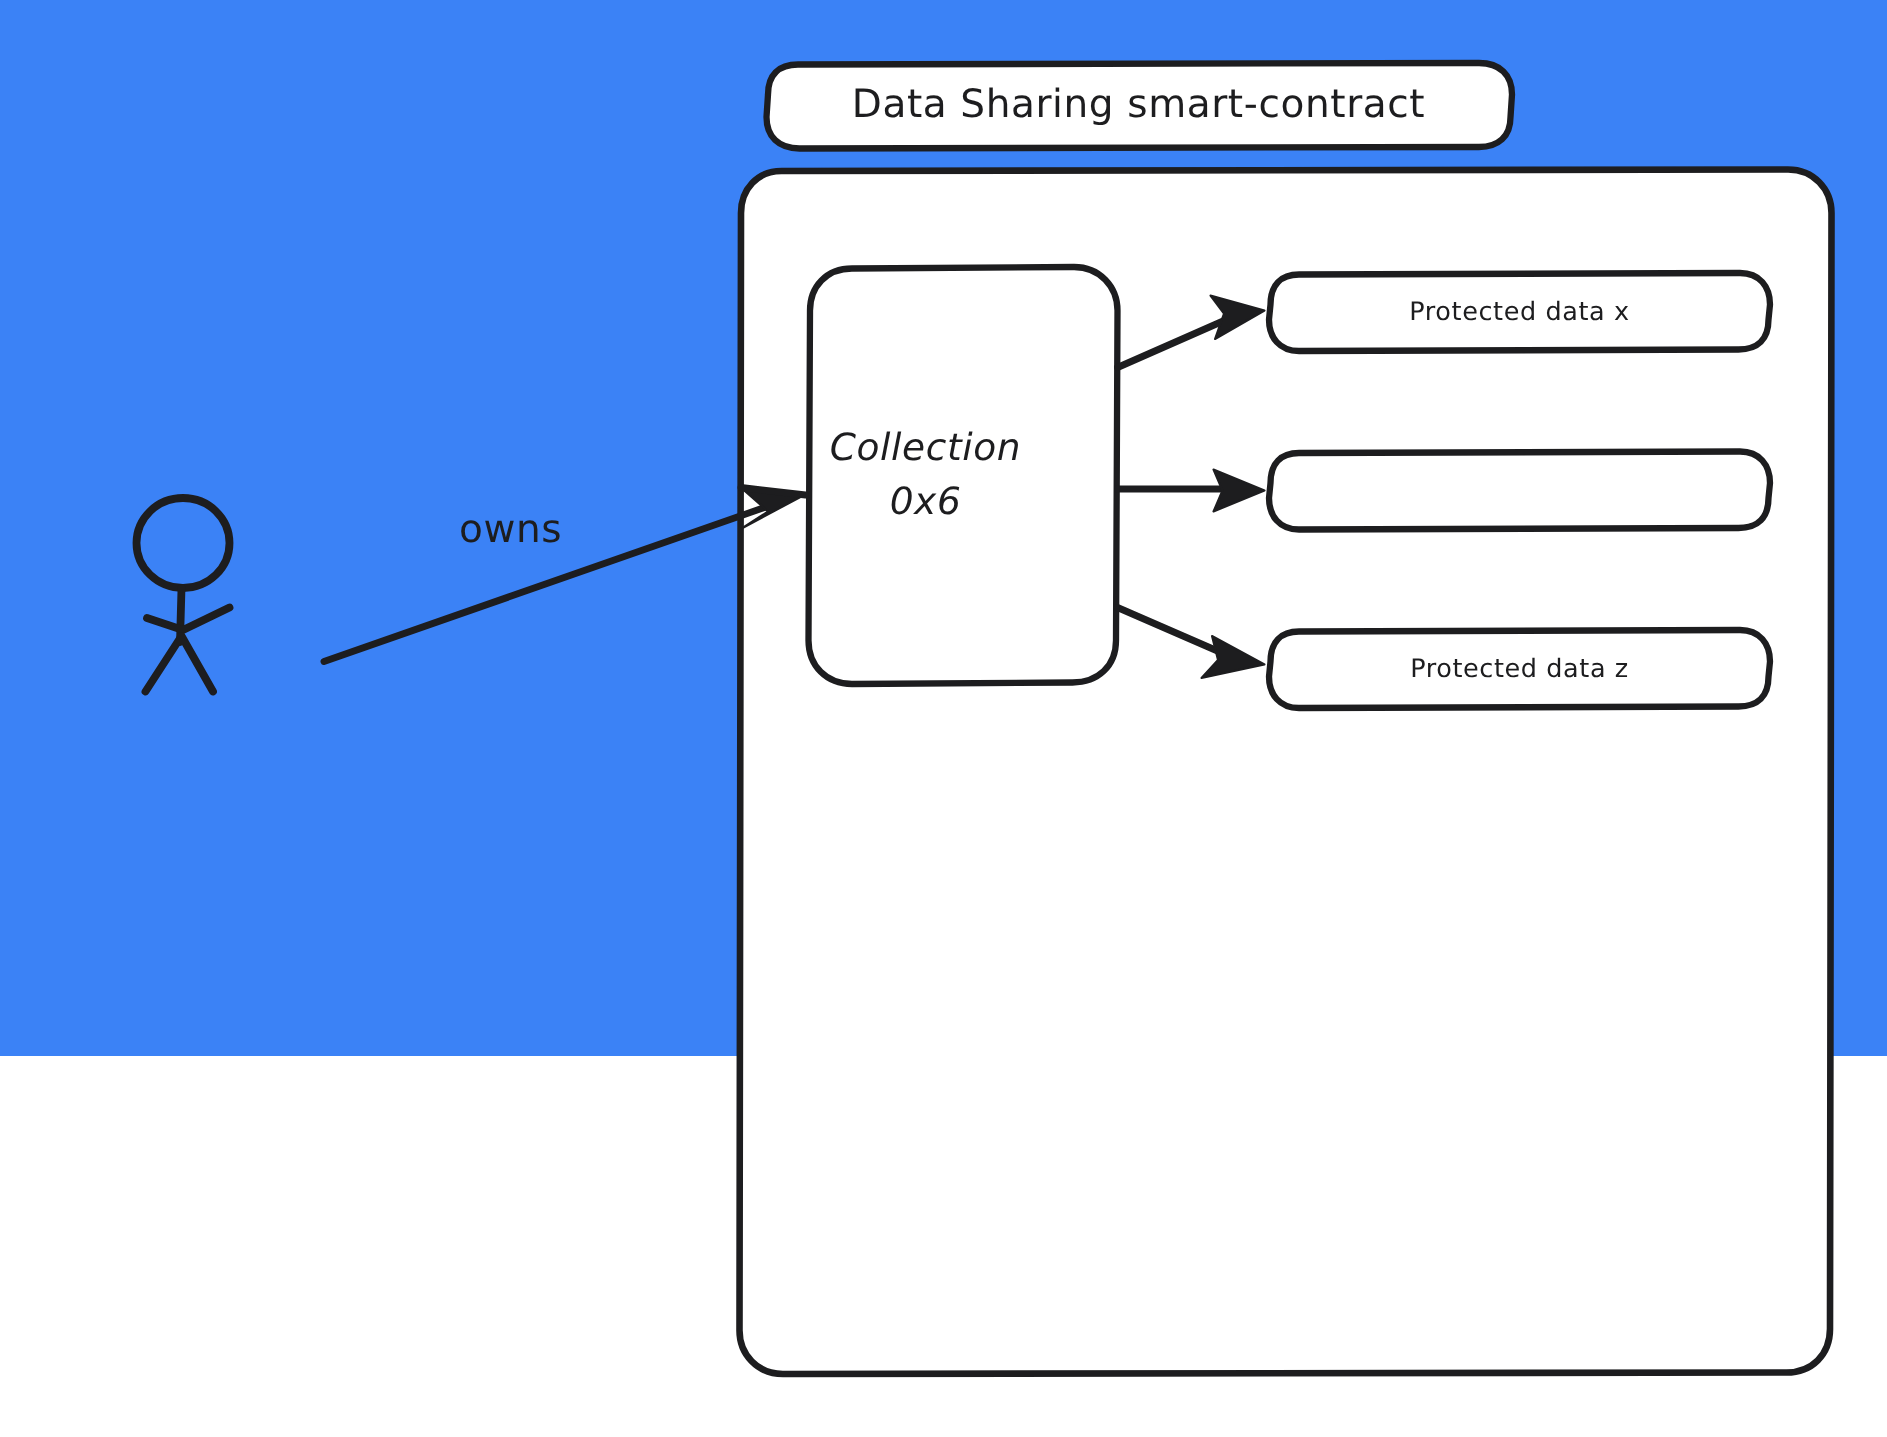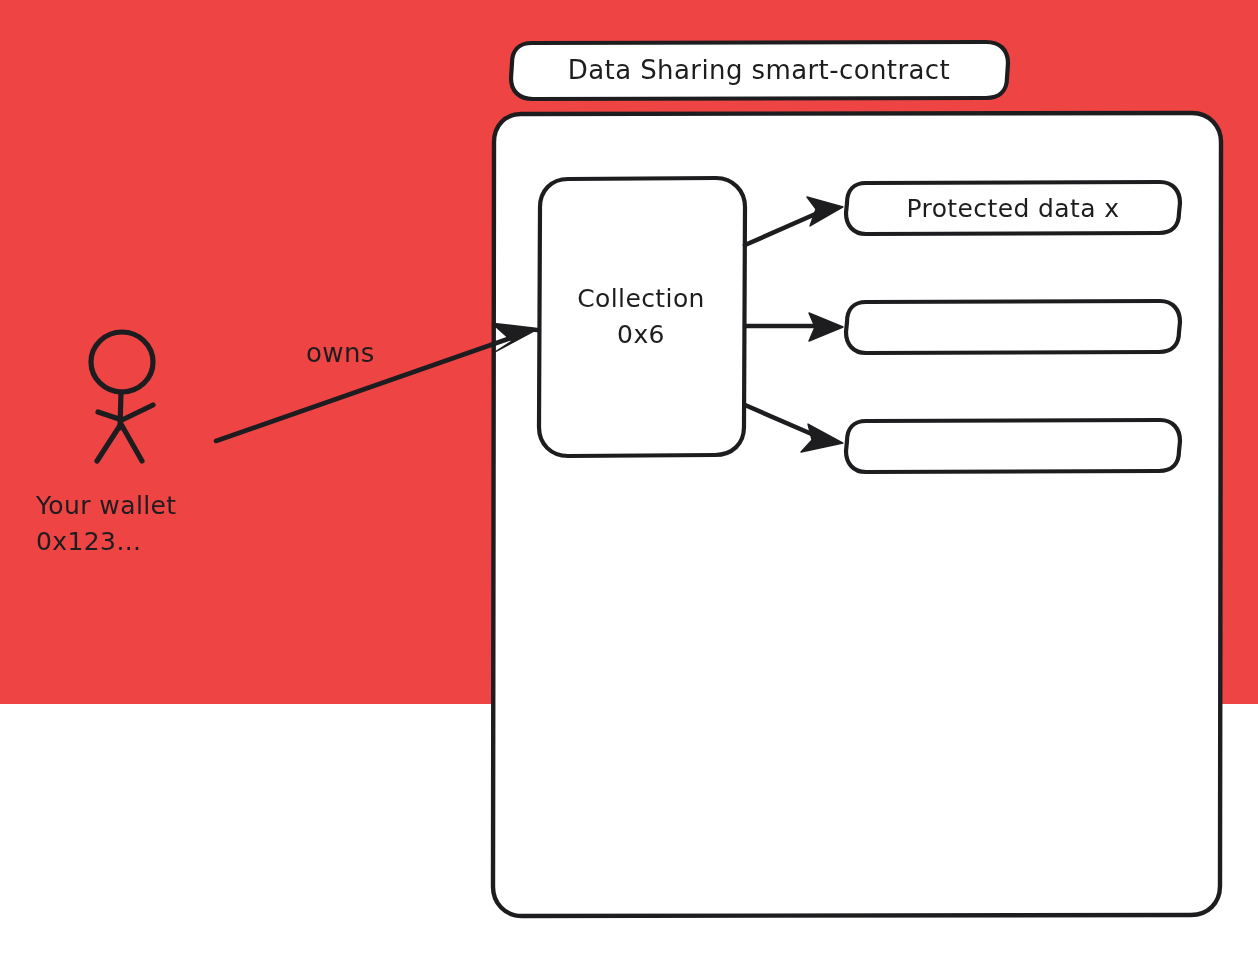--- a/index.html
+++ b/index.html
@@ -10,21 +10,21 @@
   body {
     width: 1258px;
     height: 958px;
     overflow: hidden;
     font-family: "DejaVu Sans", sans-serif;
   }
   #diagram-root {
     position: relative;
     width: 1258px;
     height: 704px;
-    background: #ef4444;
+    background: #3b82f6;
   }
   svg#diagram-svg {
     position: absolute;
     top: 0;
     left: 0;
     width: 1258px;
     height: 958px;
   }
   .box-shape {
     fill: #ffffff;
@@ -55,43 +55,44 @@
     fill: none;
     stroke: #1d1d1f;
     stroke-width: 5.2;
     stroke-linecap: round;
     stroke-linejoin: round;
   }
   .label {
     position: absolute;
     color: #1d1d1f;
     font-family: "DejaVu Sans", sans-serif;
-    font-size: 25px;
+    font-size: 17px;
     letter-spacing: 0.4px;
     white-space: nowrap;
     user-select: none;
   }
   .label.center {
     text-align: center;
     transform: translate(-50%, -50%);
   }
   .label.lines {
     line-height: 1.32;
     white-space: pre;
   }
   #title-label {
     font-size: 26px;
     left: 759px;
     top: 70px;
   }
   #collection-label {
-    left: 641px;
+    left: 617px;
     top: 316px;
     line-height: 1.42;
     font-size: 25px;
+    font-style: italic;
   }
   #pdx-label { left: 1013px; top: 208px; }
   #pdy-label { left: 1013px; top: 327px; }
   #pdz-label { left: 1013px; top: 446px; }
   #owns-label {
     left: 306px;
     top: 338px;
     font-size: 26px;
     transform: none;
   }
@@ -194,21 +195,18 @@
   </svg>
 
   <div class="label center" id="title-label">Data Sharing smart-contract</div>
 
   <div class="label center lines" id="collection-label"><span>Collection</span>
 <span>0x6</span></div>
 
   <div class="label center" id="pdx-label">Protected data x</div>
 
 
+  <div class="label center" id="pdz-label">Protected data z</div>
 
   <div class="label" id="owns-label">owns</div>
 
-  <div class="label" id="wallet-label">
-      <div>Your wallet</div>
-      <div>0x123...</div>
-    </div>
 
 </div>
 
 </body></html>

